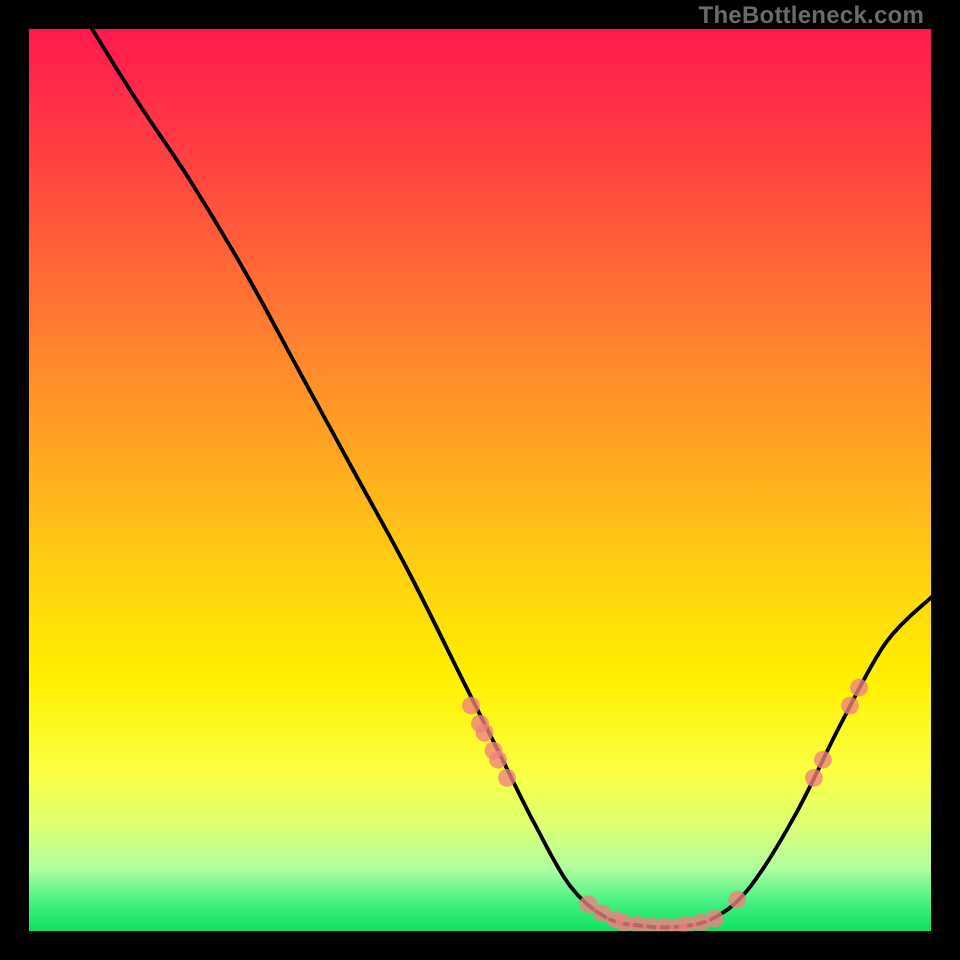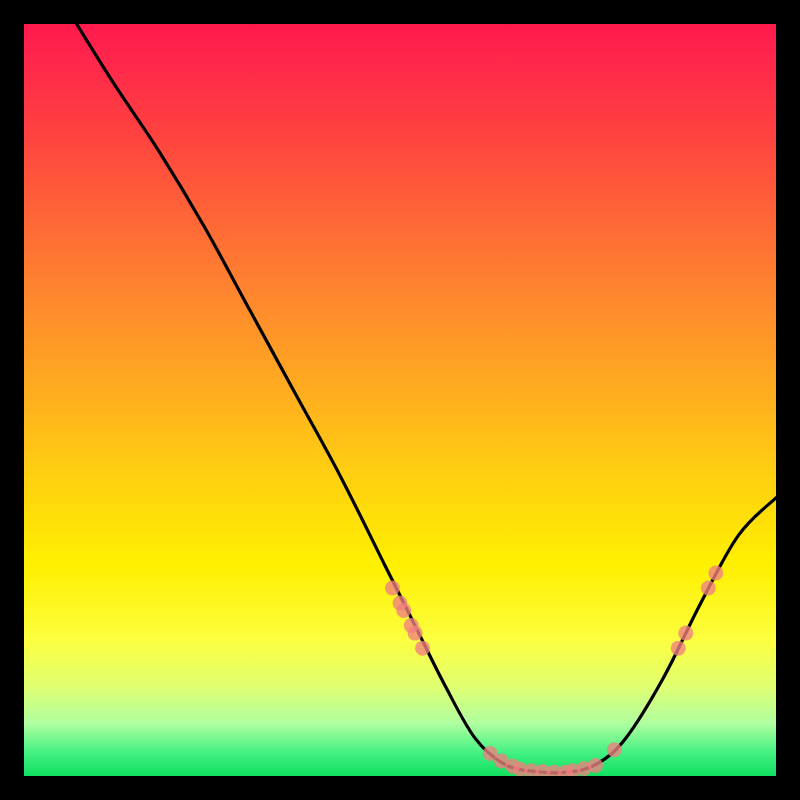--- a/index.html
+++ b/index.html
@@ -57,20 +57,21 @@
     top: 0;
     width: 752px;
     height: 752px;
     overflow: visible;
   }
 </style>
 </head>
 <body>
 
 <div class="frame">
+  <div class="watermark">TheBottleneck.com</div>
   <div class="plot-area">
     <div class="gradient"></div>
     <svg class="curve" viewBox="0 0 752 752" preserveAspectRatio="none">
       <path id="curve-path" fill="none" stroke="#000" stroke-width="3.2" stroke-linecap="round" d="M 52.64 0.00 C 59.22 10.53, 75.76 37.79, 90.24 60.16 C 104.72 82.53, 119.57 102.84, 135.36 127.84 C 151.15 152.84, 164.69 175.40, 180.48 203.04 C 196.27 230.68, 209.81 256.81, 225.60 285.76 C 241.39 314.71, 254.93 339.53, 270.72 368.48 C 286.51 397.43, 300.05 420.93, 315.84 451.20 C 331.63 481.47, 347.80 515.12, 360.96 541.44 C 374.12 567.76, 380.51 580.54, 391.04 601.60 C 401.57 622.66, 410.59 642.02, 421.12 661.76 C 431.65 681.50, 440.67 700.58, 451.20 714.40 C 461.73 728.22, 470.75 734.93, 481.28 740.72 C 491.81 746.51, 500.83 746.17, 511.36 747.49 C 521.89 748.80, 530.91 749.42, 541.44 748.24 C 551.97 747.06, 560.99 746.64, 571.52 740.72 C 582.05 734.80, 589.76 729.53, 601.60 714.40 C 613.44 699.27, 626.04 677.93, 639.20 654.24 C 652.36 630.55, 663.64 604.04, 676.80 579.04 C 689.96 554.04, 701.24 529.78, 714.40 511.36 C 727.56 492.94, 745.42 480.34, 752.00 473.76"></path>
       <g id="markers-g">
           <circle cx="368.48" cy="564.00" r="7.5" fill="#f08080" fill-opacity="0.78"></circle>
           <circle cx="376.00" cy="579.04" r="7.5" fill="#f08080" fill-opacity="0.78"></circle>
           <circle cx="379.76" cy="586.56" r="7.5" fill="#f08080" fill-opacity="0.78"></circle>
           <circle cx="387.28" cy="601.60" r="7.5" fill="#f08080" fill-opacity="0.78"></circle>
           <circle cx="391.04" cy="609.12" r="7.5" fill="#f08080" fill-opacity="0.78"></circle>

